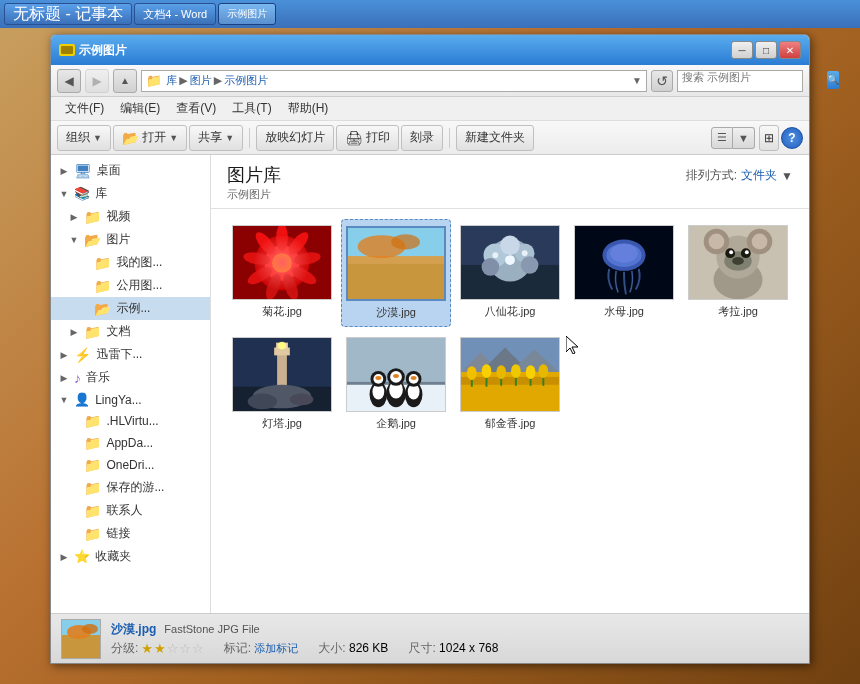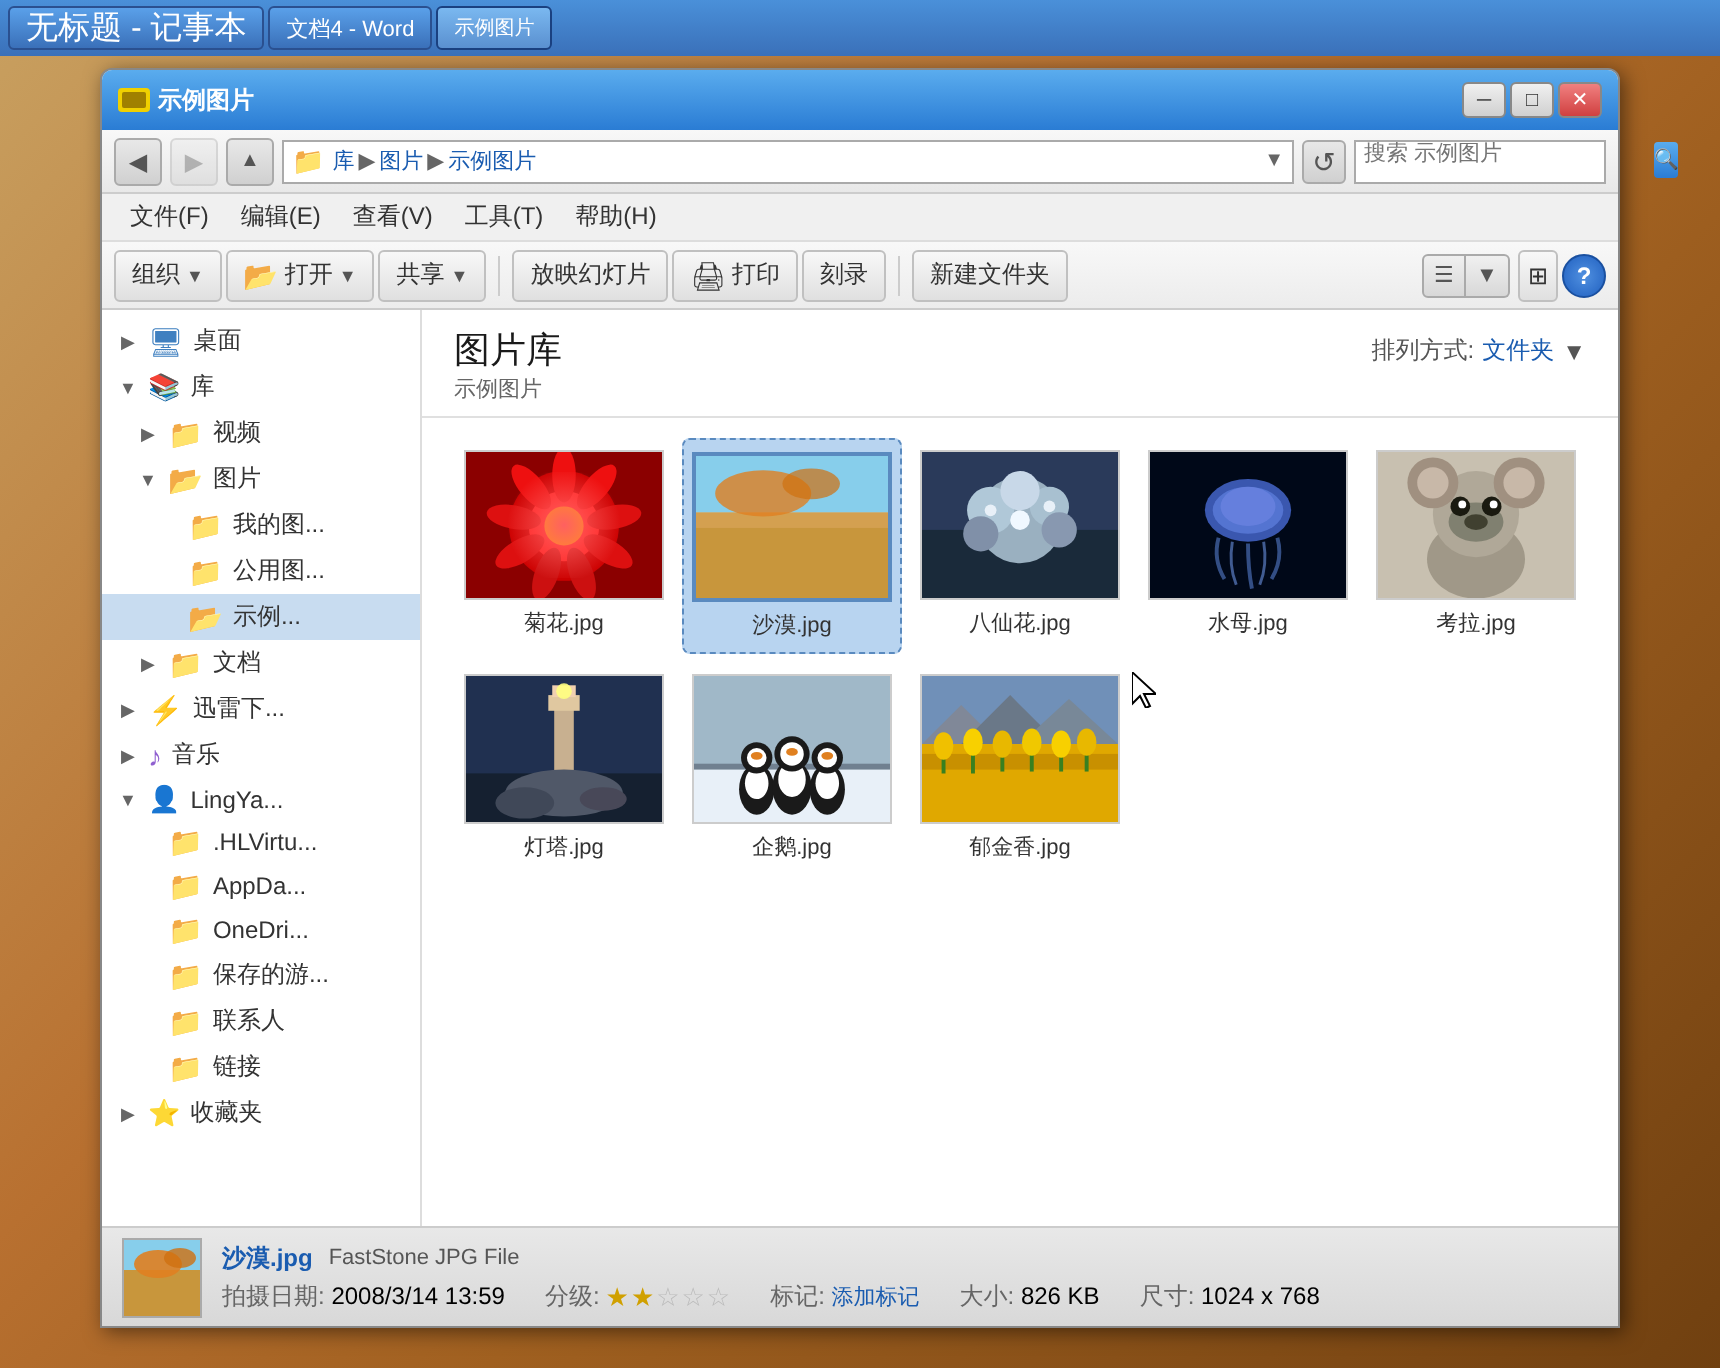--- a/index.html
+++ b/index.html
@@ -944,24 +944,20 @@
         <ellipse cx="17" cy="12" rx="12" ry="7" fill="#e08020" opacity="0.9"></ellipse>
         <ellipse cx="28" cy="9" rx="8" ry="5" fill="#d07010" opacity="0.8"></ellipse>
       </svg>
     </div>
     <div class="status-info">
       <div style="display:flex; gap:8px; align-items:center;">
         <span class="status-filename">沙漠.jpg</span>
         <span class="status-type">FastStone JPG File</span>
       </div>
       <div class="status-meta">
-        <span>
-          <span class="status-meta-label">拍摄日期:</span>
-          <span>2008/3/14 13:59</span>
-        </span>
         <span style="display:flex; align-items:center; gap:3px;">
           <span class="status-meta-label">分级:</span>
           <span class="stars">
             <span class="star">★</span>
             <span class="star">★</span>
             <span class="star-empty">☆</span>
             <span class="star-empty">☆</span>
             <span class="star-empty">☆</span>
           </span>
         </span>

